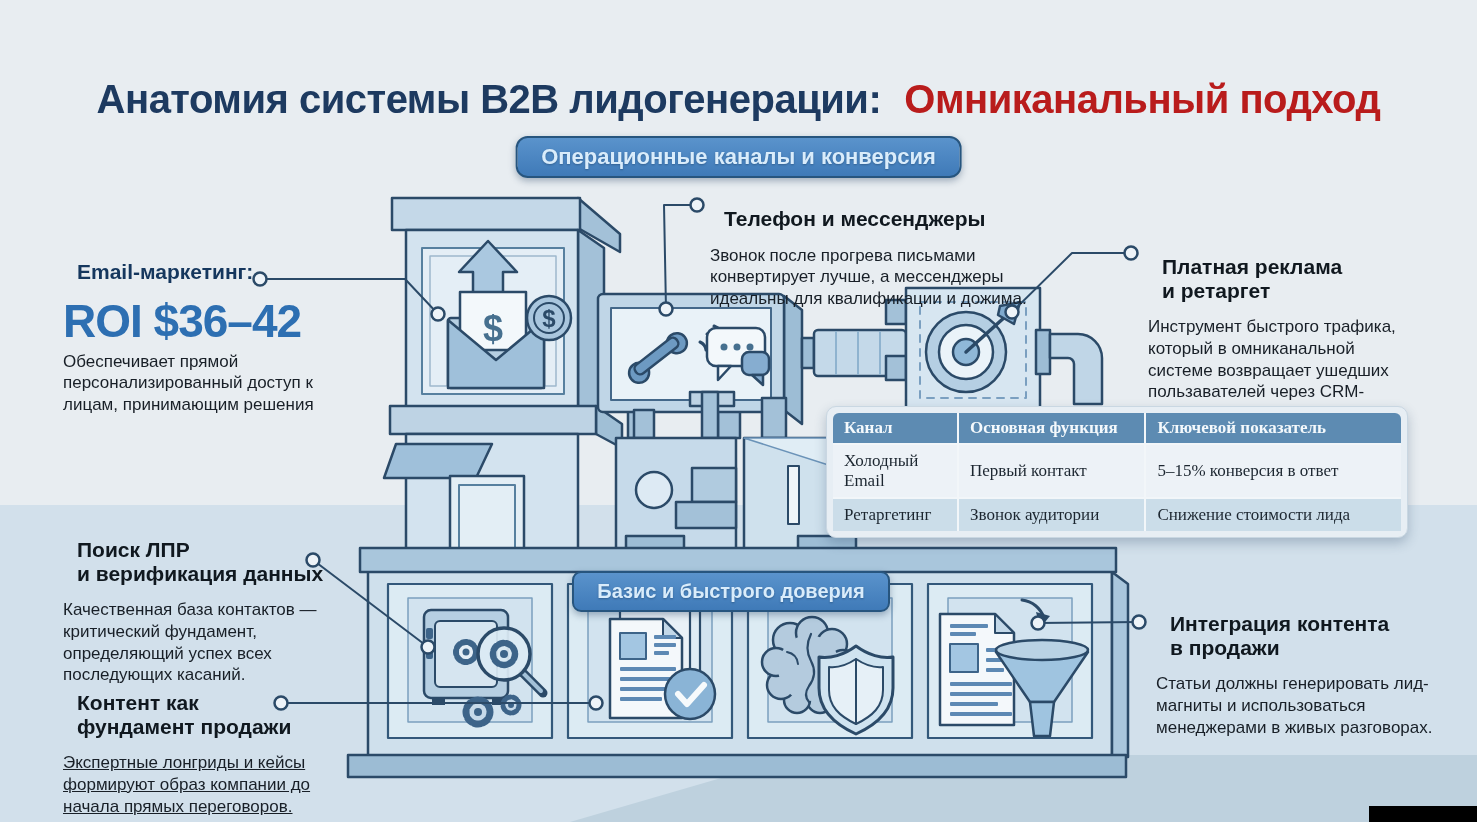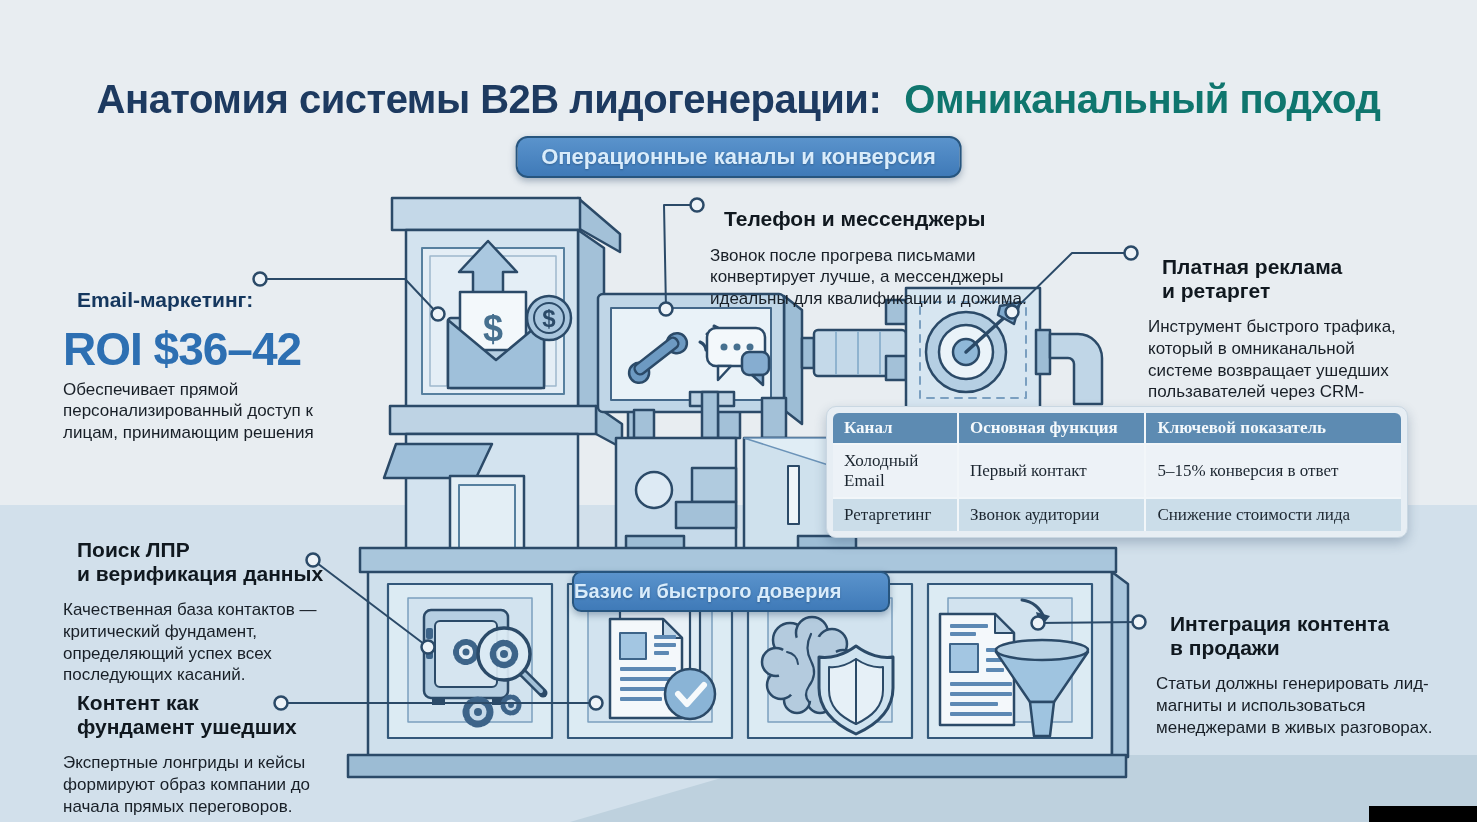--- a/index.html
+++ b/index.html
@@ -3,43 +3,43 @@
 <meta charset="utf-8">
 <style>
   html,body{margin:0;padding:0;}
   body{font-family:"Liberation Sans","DejaVu Sans",sans-serif;}
   #stage{position:relative;width:1477px;height:822px;background:#e8edf1;overflow:hidden;}
   .bg-bottom{position:absolute;left:0;top:505px;width:100%;height:317px;background:#d2e0eb;}
   #machine-svg{position:absolute;left:0;top:0;z-index:1;}
 
   .title{position:absolute;top:50px;left:0;width:100%;text-align:center;z-index:2;
          font-size:40px;font-weight:bold;letter-spacing:-0.5px;color:#1d3a60;white-space:nowrap;}
-  .title .accent{color:#0f766e;margin-left:23px;}
-
-  .badge{position:absolute;z-index:4;display:flex;align-items:center;justify-content:flex-start;
+  .title .accent{color:#b91c1c;margin-left:23px;}
+
+  .badge{position:absolute;z-index:4;display:flex;align-items:center;justify-content:center;
          background:linear-gradient(#5a93cc,#3f7ab8);border:2.5px solid #27557e;border-radius:12px;
          color:#d9ecfb;font-weight:bold;box-shadow:0 3px 7px rgba(25,55,90,.35);text-shadow:0 1px 2px rgba(20,50,80,.4);}
   .badge-top{top:136px;left:50%;transform:translateX(-50%);height:38px;padding:0 24px;font-size:22px;}
   .badge-bottom{top:571px;left:572px;width:314px;height:37px;font-size:20px;border-radius:9px;}
 
   .callout{position:absolute;z-index:2;color:#181f27;}
   .callout h3{margin:14px;font-size:21px;line-height:1.12;font-weight:bold;color:#10181f;}
   .callout p{margin:7px 0 0 0;font-size:17px;line-height:1.28;}
-  .co-email{left:63px;top:274px;}
+  .co-email{left:63px;top:246px;}
   .co-email h3{color:#15375e;}
   .co-email .metric{font-size:46px;font-weight:bold;letter-spacing:-1px;color:#2d6fb2;margin-top:4px;line-height:1;}
   .co-email p{width:265px;}
   .co-phone{left:710px;top:193px;}
   .co-phone p{width:332px;}
   .co-ads{left:1148px;top:241px;}
   .co-ads p{width:272px;}
   .co-lpr{left:63px;top:524px;}
   .co-lpr p{width:292px;}
   .co-content{left:63px;top:677px;}
-  .co-content p{width:300px;}
+  .co-content p{width:300px;text-decoration:underline;}
   .co-integration{left:1156px;top:598px;}
   .co-integration p{width:278px;}
 
   .table-panel{position:absolute;left:826px;top:406px;width:582px;z-index:3;background:#e7eef4;
                border-radius:10px;padding:6px;box-sizing:border-box;
                box-shadow:0 5px 12px rgba(40,70,100,.28);border:1px solid #c9d7e2;}
   table{width:100%;border-collapse:collapse;font-size:17px;font-family:Liberation Serif, serif;}
   th{background:#5d8bb2;color:#f4f9fc;font-weight:bold;text-align:left;padding:5px 11px;}
   td{padding:6px 11px;color:#1c2630;}
   th:first-child{border-top-left-radius:6px;}
@@ -333,21 +333,21 @@
     <h3><span>Платная реклама</span><br><span>и ретаргет</span></h3>
     <p>Инструмент быстрого трафика, который в омниканальной системе возвращает ушедших пользавателей через CRM-данные.</p>
   </div>
 
   <div class="callout co-lpr">
     <h3><span>Поиск ЛПР</span><br><span>и верификация данных</span></h3>
     <p>Качественная база контактов — критический фундамент, определяющий успех всех последующих касаний.</p>
   </div>
 
   <div class="callout co-content">
-    <h3><span>Контент как</span><br><span>фундамент ушедших</span></h3>
+    <h3><span>Контент как</span><br><span>фундамент продажи</span></h3>
     <p>Экспертные лонгриды и кейсы формируют образ компании до начала прямых переговоров.</p>
   </div>
 
   <div class="callout co-integration">
     <h3><span>Интеграция контента</span><br><span>в продажи</span></h3>
     <p>Статьи должны генерировать лид-магниты и использоваться менеджерами в живых разговорах.</p>
   </div>
 
   <div class="table-panel">
     <table>

